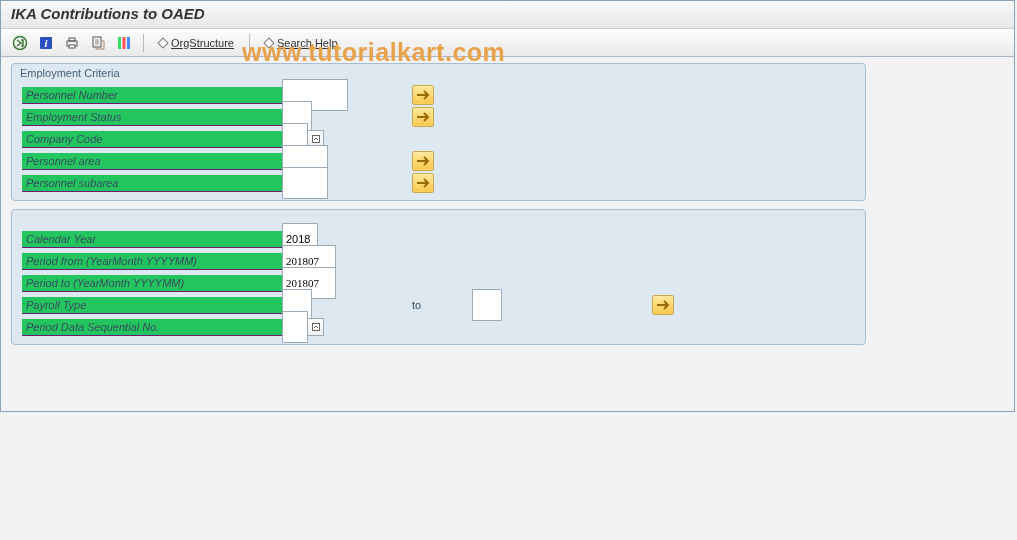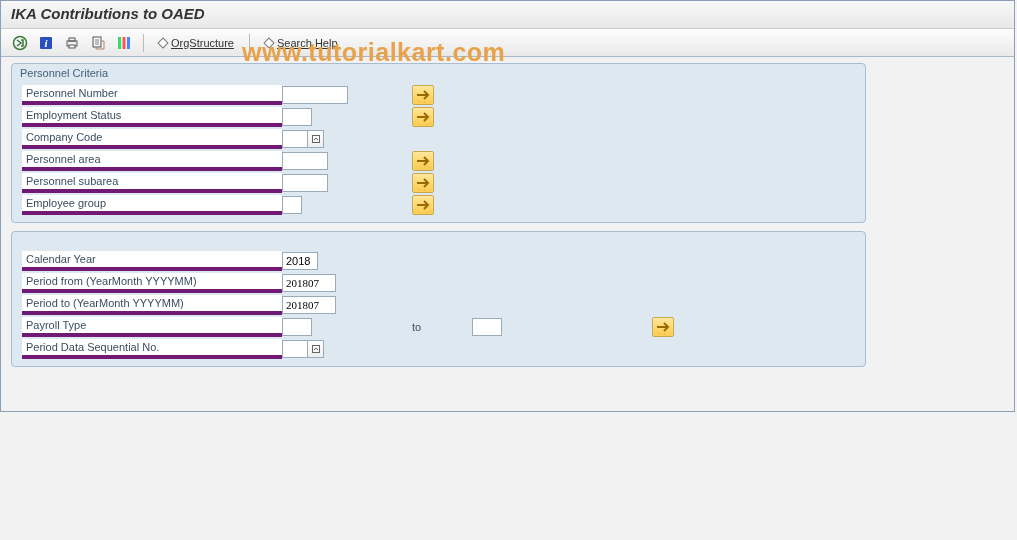--- a/index.html
+++ b/index.html
@@ -94,32 +94,33 @@
   .row {
     display:flex;
     align-items:center;
     height: 22px;
     padding-left: 10px;
   }
   .lbl {
     width: 260px;
     color:#3a4d60;
     padding: 2px 4px;
-    background:#ffffff;
-    border-bottom: 4px solid #701a75;
+    background:#22c55e;
+    border-bottom: 1px solid #701a75;
+    font-style: italic;
   }
   .fld-small { width: 30px; }
   .fld-med  { width: 66px; }
   .fld-wide { width: 54px; font-family: Liberation Serif, serif; }
   input.sapinput {
     height: 18px;
     border: 1px solid #9aaab9;
     background: #fff;
     font-size: 11px;
-    padding: 1px 3px;
+    padding: 15px 3px;
   }
   .f4 {
     width: 16px; height:18px;
     border:1px solid #9aaab9;
     border-left: none;
     background: linear-gradient(#fff,#eee);
     display:inline-flex;align-items:center;justify-content:center;
     cursor:pointer;
   }
   .f4 svg{width:8px;height:8px;}
@@ -190,21 +191,21 @@
       <span class="diamond"></span>
       <span>Search Help</span>
     </span>
   </div>
 
   <div class="watermark">www.tutorialkart.com</div>
 
   <div class="content">
 
     <div class="group">
-      <div class="group-title">Personnel Criteria</div>
+      <div class="group-title">Employment Criteria</div>
 
       <div class="row">
         <div class="lbl">Personnel Number</div>
         <div class="col-input">
           <input class="sapinput fld-med" value="" style="">
         </div>
         <div class="col-multi">
           <span class="multisel">
             <svg viewBox="0 0 14 12">
                 <path d="M1 6 L12 6" stroke="#9a6b00" stroke-width="2"></path>
@@ -266,34 +267,20 @@
         <div class="col-multi">
           <span class="multisel">
             <svg viewBox="0 0 14 12">
                 <path d="M1 6 L12 6" stroke="#9a6b00" stroke-width="2"></path>
                 <path d="M8 2 L12 6 L8 10" fill="none" stroke="#9a6b00" stroke-width="2"></path>
               </svg>
           </span>
         </div>
       </div>
 
-      <div class="row">
-        <div class="lbl">Employee group</div>
-        <div class="col-input">
-          <input class="sapinput fld-small" style="width: 20px;" value="">
-        </div>
-        <div class="col-multi">
-          <span class="multisel">
-            <svg viewBox="0 0 14 12">
-                <path d="M1 6 L12 6" stroke="#9a6b00" stroke-width="2"></path>
-                <path d="M8 2 L12 6 L8 10" fill="none" stroke="#9a6b00" stroke-width="2"></path>
-              </svg>
-          </span>
-        </div>
-      </div>
 
     </div>
 
     <div class="group">
       <div class="spacer-top"></div>
 
       <div class="row">
         <div class="lbl">Calendar Year</div>
         <div class="col-input">
           <input class="sapinput" style="width: 36px;" value="2018">

